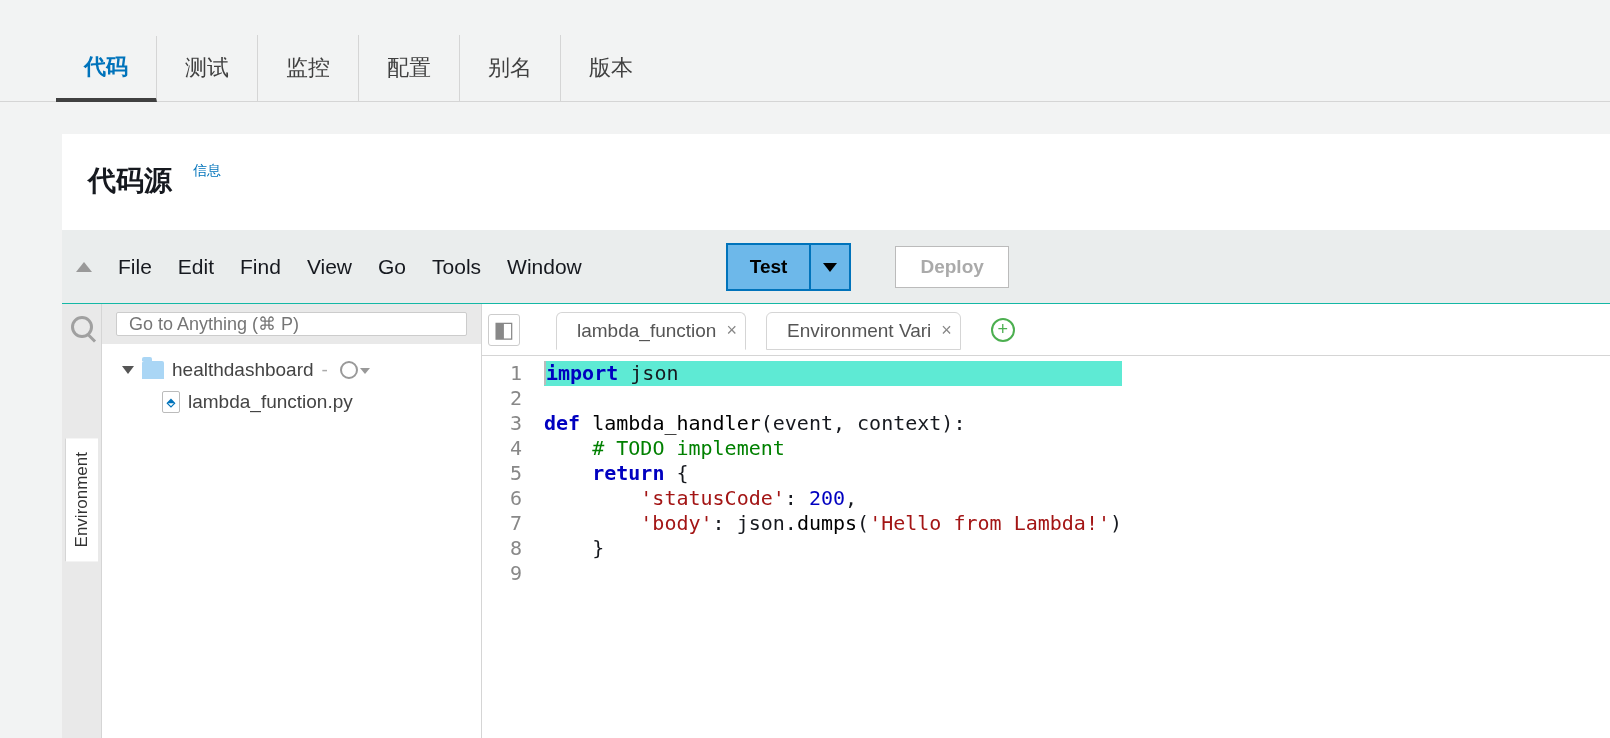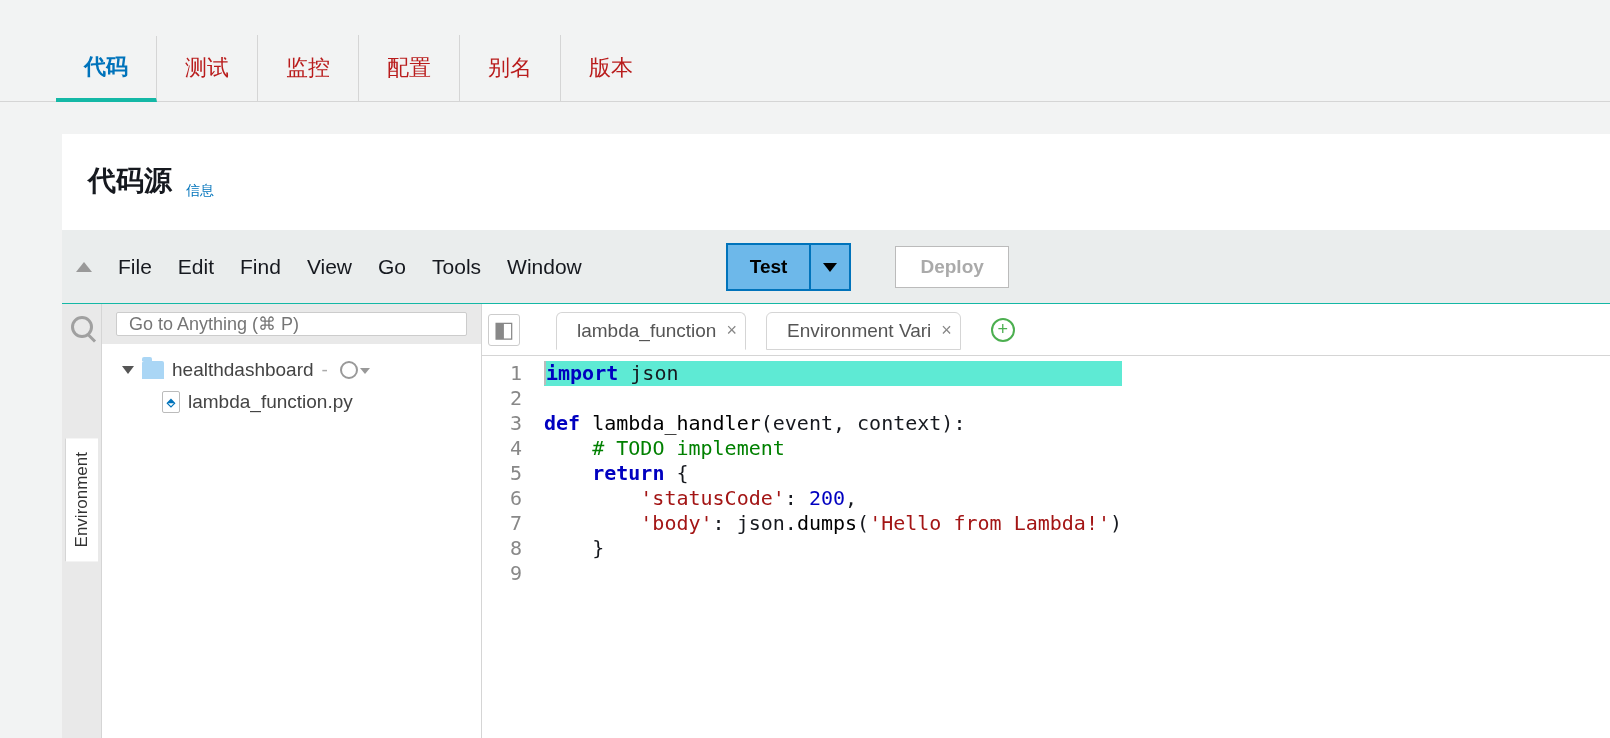--- a/index.html
+++ b/index.html
@@ -1,26 +1,26 @@
 <!DOCTYPE html>
 <html><head>
   <meta charset="utf-8">
   <style>
     * { margin:0; padding:0; box-sizing:border-box; }
     body { font-family:-apple-system,BlinkMacSystemFont,"Segoe UI",Helvetica,Arial,sans-serif; background:#f2f3f3; color:#16191f; font-size:14px; width:1610px; height:738px; overflow:hidden; }
 
     
     .top-tabs { display:flex; padding:0 0 0 56px; height:102px; border-bottom:1px solid #d5d5d5; align-items:flex-end; }
-    .top-tab { height:66px; display:flex; align-items:center; padding:0 28px; font-size:22px; color:#b91c1c; border-right:1px solid #d5d5d5; cursor:pointer; }
-    .top-tab.active { color:#0073bb; border-bottom:4px solid #14b8a6; margin-bottom:-1px; font-weight:bold; }
+    .top-tab { height:66px; display:flex; align-items:center; padding:0 28px; font-size:22px; color:#404040; border-right:1px solid #d5d5d5; cursor:pointer; }
+    .top-tab.active { color:#0073bb; border-bottom:4px solid #404040; margin-bottom:-1px; font-weight:bold; }
     .top-tab:last-child { border-right:none; }
 
     .panel-wrap { padding:32px 0 0 62px; }
 
-    .panel-header { background:#fff; padding:28px 0 30px 26px; display:flex; align-items:flex-end; gap:14px; border-bottom:1px solid #eaeded; }
+    .panel-header { background:#fff; padding:28px 0 30px 26px; display:flex; align-items:flex-start; gap:21px; border-bottom:1px solid #eaeded; }
     .panel-title { font-size:28px; font-weight:bold; }
     .info-link { color:#0073bb; font-size:14px; cursor:pointer; }
 
     .toolbar { background:#eaeded; display:flex; align-items:center; padding:12px 18px 12px 14px; gap:26px; border-bottom:1px solid #14b8a6; }
     .collapse-icon { width:0;height:0;border-left:8px solid transparent;border-right:8px solid transparent;border-bottom:10px solid #999; cursor:pointer; }
     .menu-item { font-size:21px; cursor:pointer; color:#16191f; }
     .test-btn-grp { display:flex; border:2px solid #0073bb; height:48px; margin-left:118px; }
     .test-btn { background:#6db8ea; color:#000; font-weight:bold; font-size:19px; padding:0 22px; display:flex; align-items:center; border-right:2px solid #0073bb; cursor:pointer; }
     .dd-btn { background:#6db8ea; width:38px; display:flex; align-items:center; justify-content:center; cursor:pointer; }
     .dd-btn::before{content:"";width:0;height:0;border-left:7px solid transparent;border-right:7px solid transparent;border-top:9px solid #000;}

